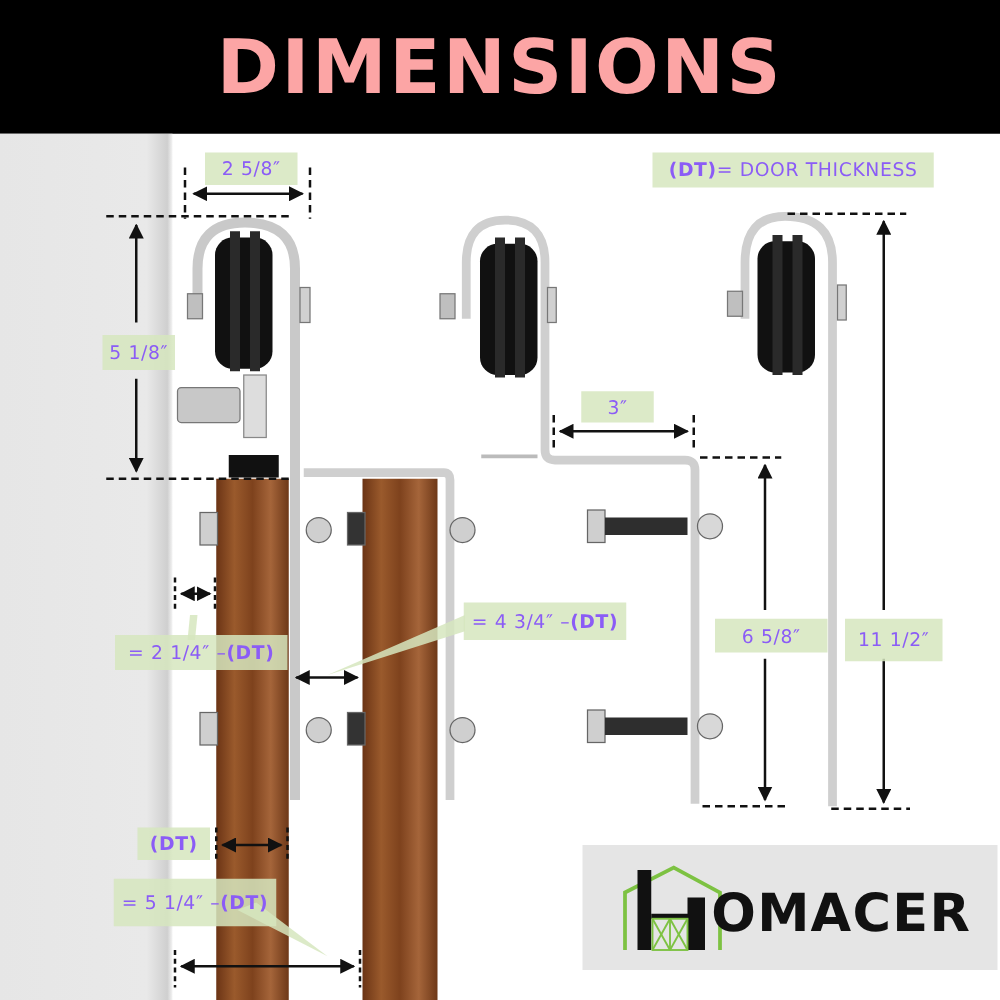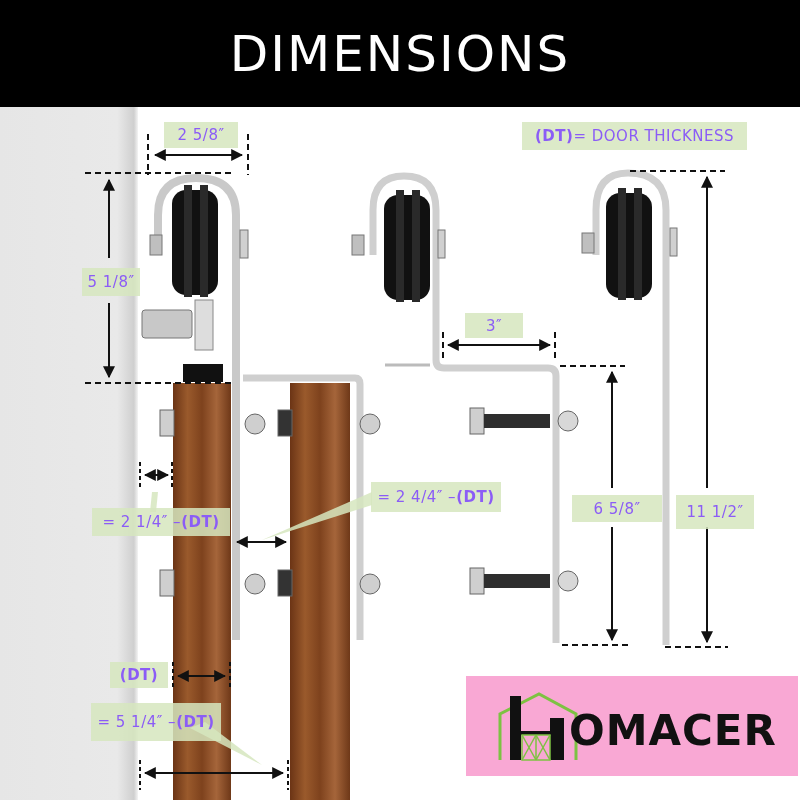--- a/index.html
+++ b/index.html
@@ -1,23 +1,23 @@
 <!DOCTYPE html>
 <html><head>
 <meta charset="utf-8">
 <style>
   html,body{margin:0;padding:0;}
   body{width:800px;height:800px;position:relative;overflow:hidden;background:#ffffff;font-family:"DejaVu Sans","Liberation Sans",sans-serif;}
   .header{position:absolute;left:0;top:0;width:800px;height:107px;background:#000;display:flex;align-items:center;justify-content:center;}
-  .header h1{margin:0;color:#ffffff;font-family:"DejaVu Sans",sans-serif;font-weight:normal;font-size:50px;letter-spacing:2px;}
+  .header h1{margin:0;color:#fca5a5;font-family:"DejaVu Sans",sans-serif;font-weight:bold;font-size:60px;letter-spacing:2px;}
   .wall{position:absolute;left:0;top:107px;width:138px;height:693px;background:linear-gradient(90deg,#e6e6e6 0%,#e9e9e9 85%,#cfcfcf 97%,#f4f4f4 100%);}
   .lbl{position:absolute;background:rgba(214,230,190,0.85);color:#8b5cf6;font-size:15px;display:flex;align-items:center;justify-content:center;white-space:nowrap;letter-spacing:0.5px;}
   .lbl b{font-weight:bold;}
   svg.art{position:absolute;left:0;top:0;}
-  .logo{position:absolute;left:466px;top:676px;width:332px;height:100px;background:#f9a8d4;display:flex;align-items:center;}
+  .logo{position:absolute;left:466px;top:676px;width:332px;height:100px;background:#e5e5e5;display:flex;align-items:center;}
   .logo .word{position:absolute;left:71px;top:30px;font-family:"DejaVu Sans",sans-serif;font-weight:bold;font-size:42px;color:#111;letter-spacing:1px;}
 </style>
 </head>
 <body>
 
 <div class="header">
   <h1>DIMENSIONS</h1>
 </div>
 
 <div class="wall"></div>
@@ -162,21 +162,21 @@
 <div class="lbl" style="left:82px;top:268px;width:58px;height:28px;">5 1/8″</div>
 <div class="lbl" style="left:465px;top:313px;width:58px;height:25px;">3″</div>
 <div class="lbl" style="left:572px;top:495px;width:90px;height:27px;">6 5/8″</div>
 <div class="lbl" style="left:676px;top:495px;width:78px;height:34px;">11 1/2″</div>
 
 <div class="lbl" style="left:60px;top:508px;width:138px;height:28px;margin-left:32px;">
   <span>= 2 1/4″ – </span>
     <b>(DT)</b>
 </div>
 <div class="lbl" style="left:371px;top:482px;width:130px;height:30px;">
-  <span>= 2 4/4″ – </span>
+  <span>= 4 3/4″ – </span>
     <b>(DT)</b>
 </div>
 <div class="lbl" style="left:110px;top:662px;width:58px;height:26px;">
   <b>(DT)</b>
 </div>
 <div class="lbl" style="left:60px;top:703px;width:130px;height:38px;margin-left:31px;">
   <span>= 5 1/4″ – </span>
     <b>(DT)</b>
 </div>
 

